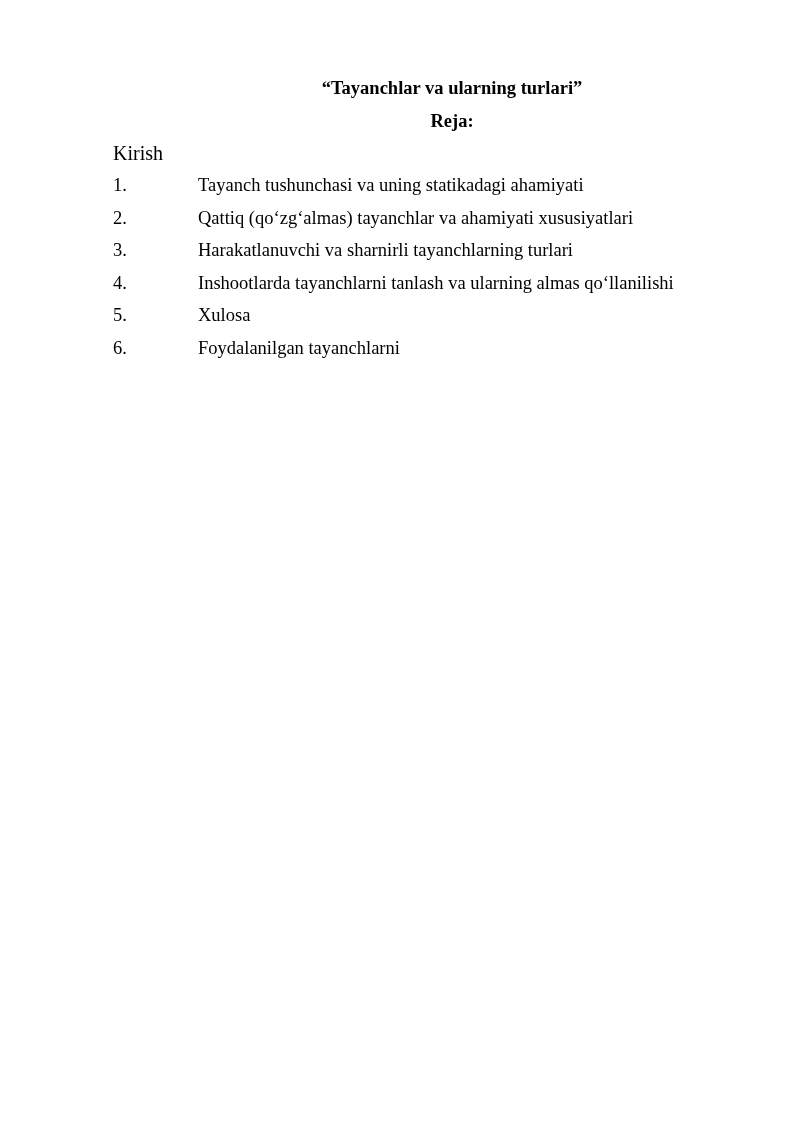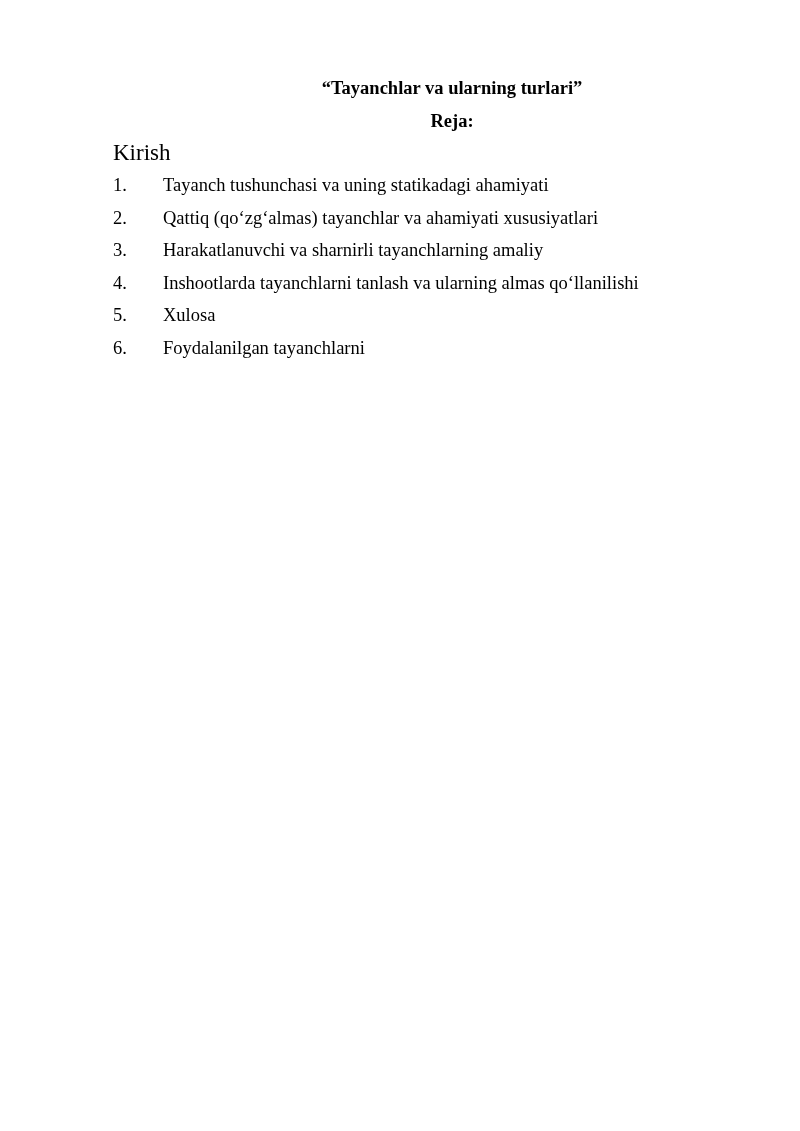--- a/index.html
+++ b/index.html
@@ -40,21 +40,21 @@
       width: 904px;
       text-align: center;
       font-weight: bold;
       font-size: 18.5px;
       line-height: 24px;
     }
     .intro {
       position: absolute;
       top: 141px;
       left: 113px;
-      font-size: 23px;
+      font-size: 20px;
       line-height: 24px;
       white-space: nowrap;
     }
     .plan-list {
       position: absolute;
       top: 173px;
       left: 113px;
       margin: 0;
       padding: 0;
       list-style: none;
@@ -65,20 +65,21 @@
       font-size: 18.5px;
       line-height: 24px;
       white-space: nowrap;
     }
     .plan-num {
       width: 50px;
       flex: 0 0 50px;
     }
     .plan-text {
       flex: 1 1 auto;
+      margin-left: 35px;
     }
   </style>
 </head>
 <body>
 
 <div class="page">
   <div class="title">“Tayanchlar va ularning turlari”</div>
   <div class="subtitle">Reja:</div>
   <div class="intro">Kirish</div>
 
@@ -86,21 +87,21 @@
     <li class="plan-item">
       <span class="plan-num">1.</span>
       <span class="plan-text">Tayanch tushunchasi va uning statikadagi ahamiyati</span>
     </li>
     <li class="plan-item">
       <span class="plan-num">2.</span>
       <span class="plan-text">Qattiq (qo‘zg‘almas) tayanchlar va ahamiyati xususiyatlari</span>
     </li>
     <li class="plan-item">
       <span class="plan-num">3.</span>
-      <span class="plan-text">Harakatlanuvchi va sharnirli tayanchlarning amaliy</span>
+      <span class="plan-text">Harakatlanuvchi va sharnirli tayanchlarning turlari</span>
     </li>
     <li class="plan-item">
       <span class="plan-num">4.</span>
       <span class="plan-text">Inshootlarda tayanchlarni tanlash va ularning almas qo‘llanilishi</span>
     </li>
     <li class="plan-item">
       <span class="plan-num">5.</span>
       <span class="plan-text">Xulosa</span>
     </li>
     <li class="plan-item">

